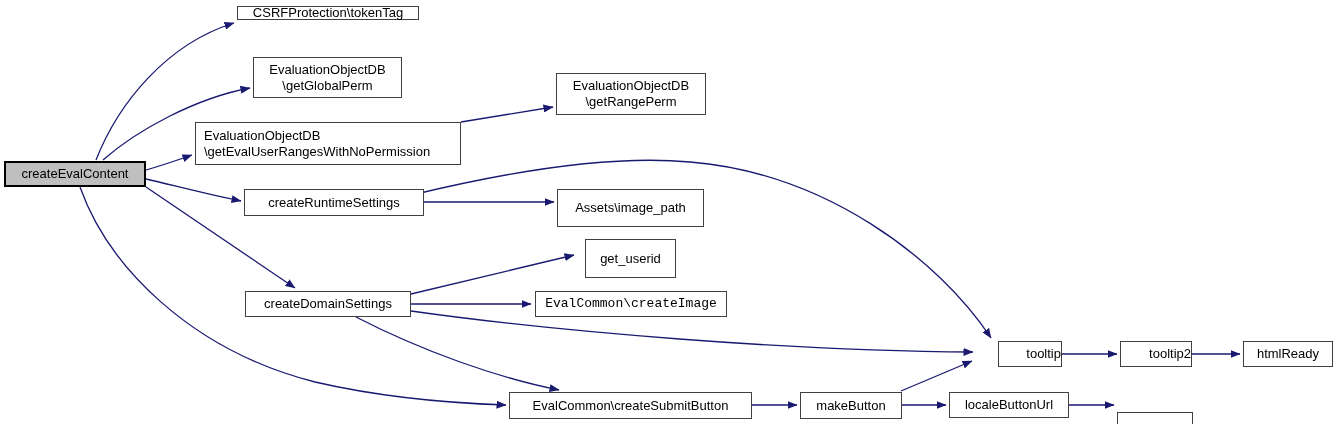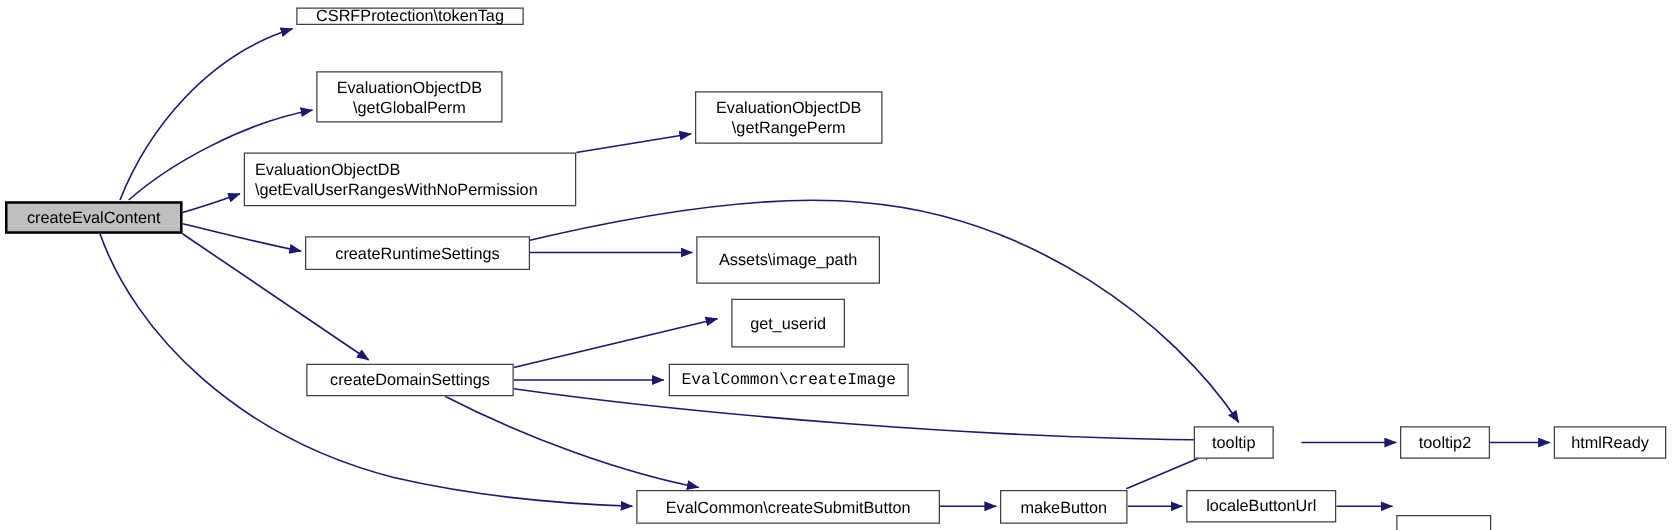--- a/index.html
+++ b/index.html
@@ -114,24 +114,24 @@
       </div>
       <div class="node" style="left: 245px; top: 291px; width: 166px; height: 26px;">
         <span>createDomainSettings</span>
       </div>
       <div class="node" style="left: 509px; top: 392px; width: 243px; height: 27px;">
         <span>EvalCommon\createSubmitButton</span>
       </div>
       <div class="node" style="left: 800px; top: 392px; width: 102px; height: 27px;">
         <span>makeButton</span>
       </div>
-      <div class="node" style="left: 955px; top: 341px; width: 64px; height: 26px;">
+      <div class="node" style="left: 998px; top: 341px; width: 64px; height: 26px; align-items: flex-end;">
         <span>tooltip</span>
       </div>
-      <div class="node" style="left: 1120px; top: 341px; width: 72px; height: 26px;">
+      <div class="node" style="left: 1120px; top: 341px; width: 72px; height: 26px; align-items: flex-end;">
         <span>tooltip2</span>
       </div>
       <div class="node" style="left: 1243px; top: 341px; width: 90px; height: 26px;">
         <span>htmlReady</span>
       </div>
       <div class="node" style="left: 949px; top: 392px; width: 120px; height: 26px;">
         <span>localeButtonUrl</span>
       </div>
       <div class="node" style="left: 1117px; top: 412px; width: 76px; height: 40px; justify-content: center;">
         <span>localeUrl</span>

